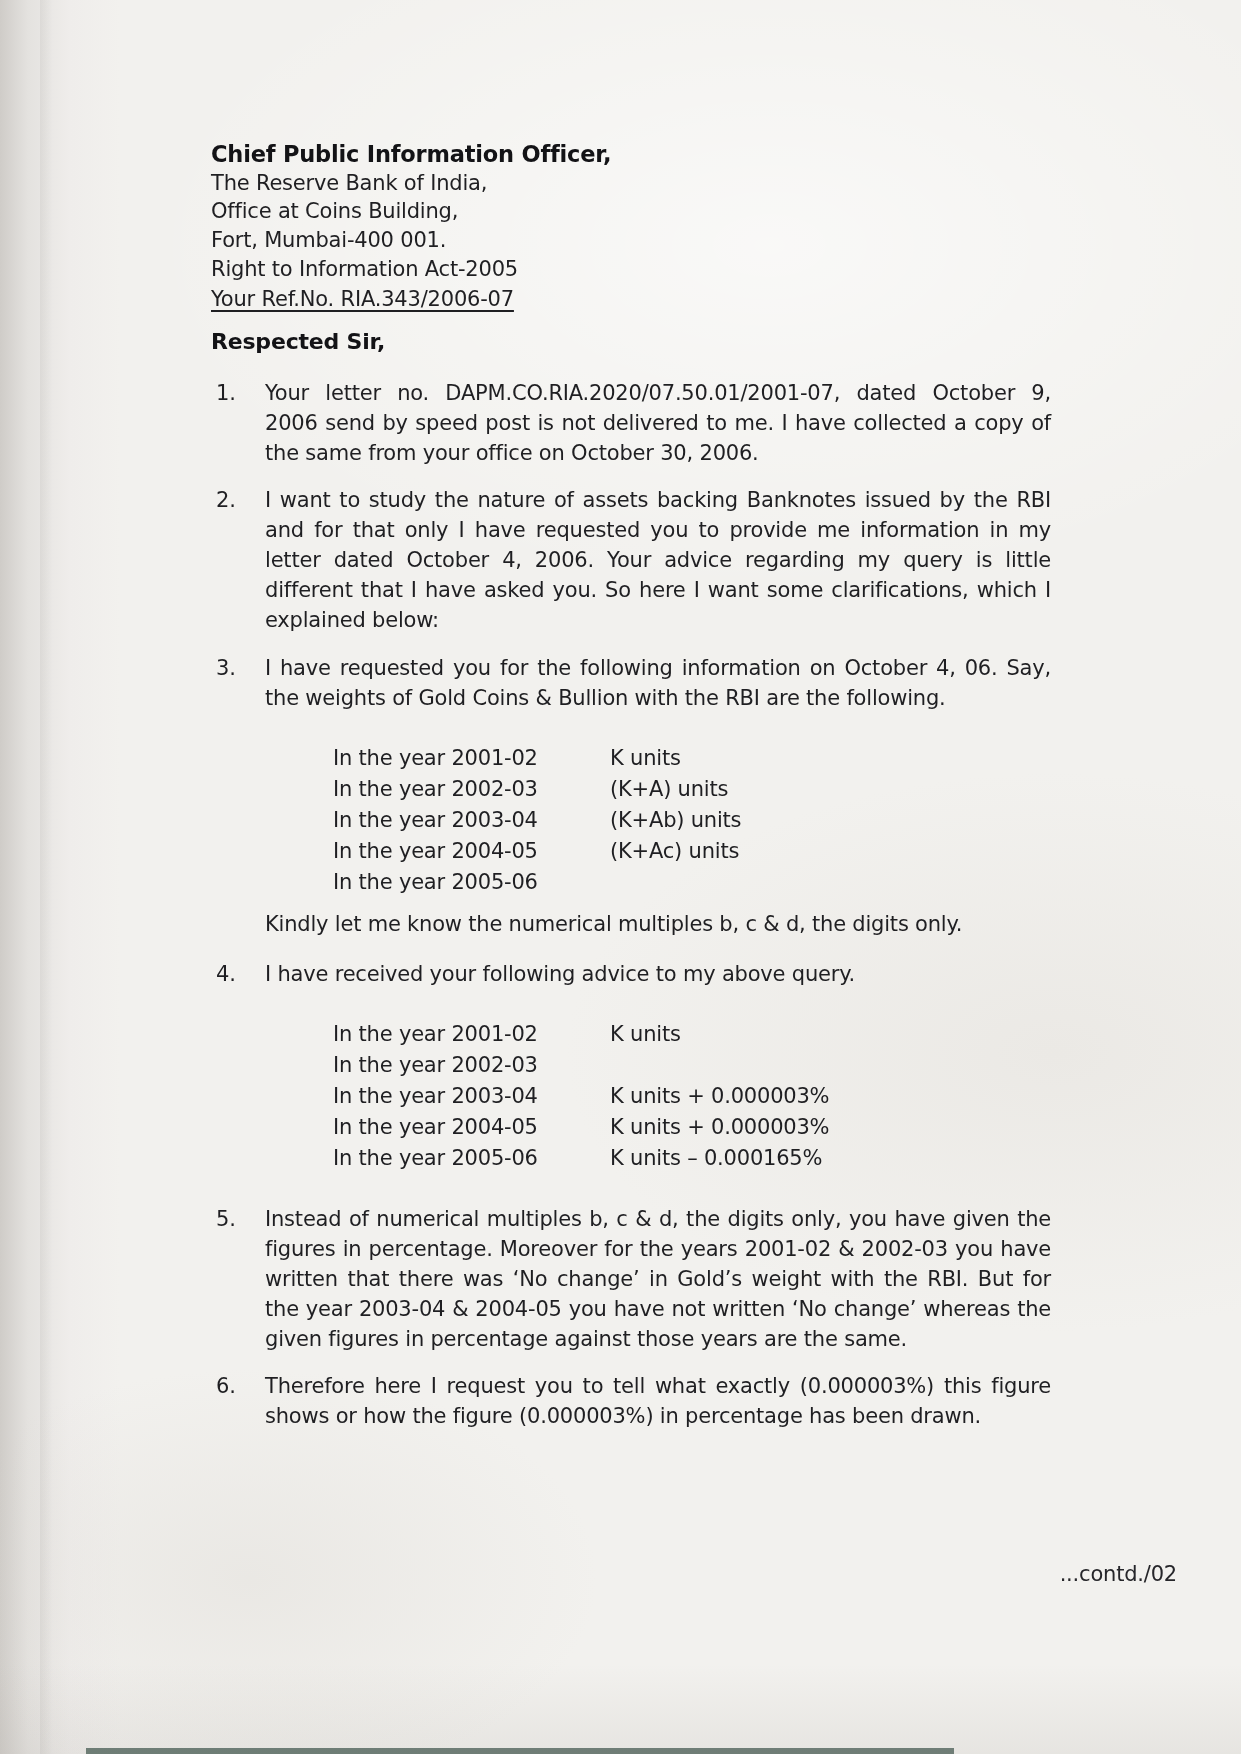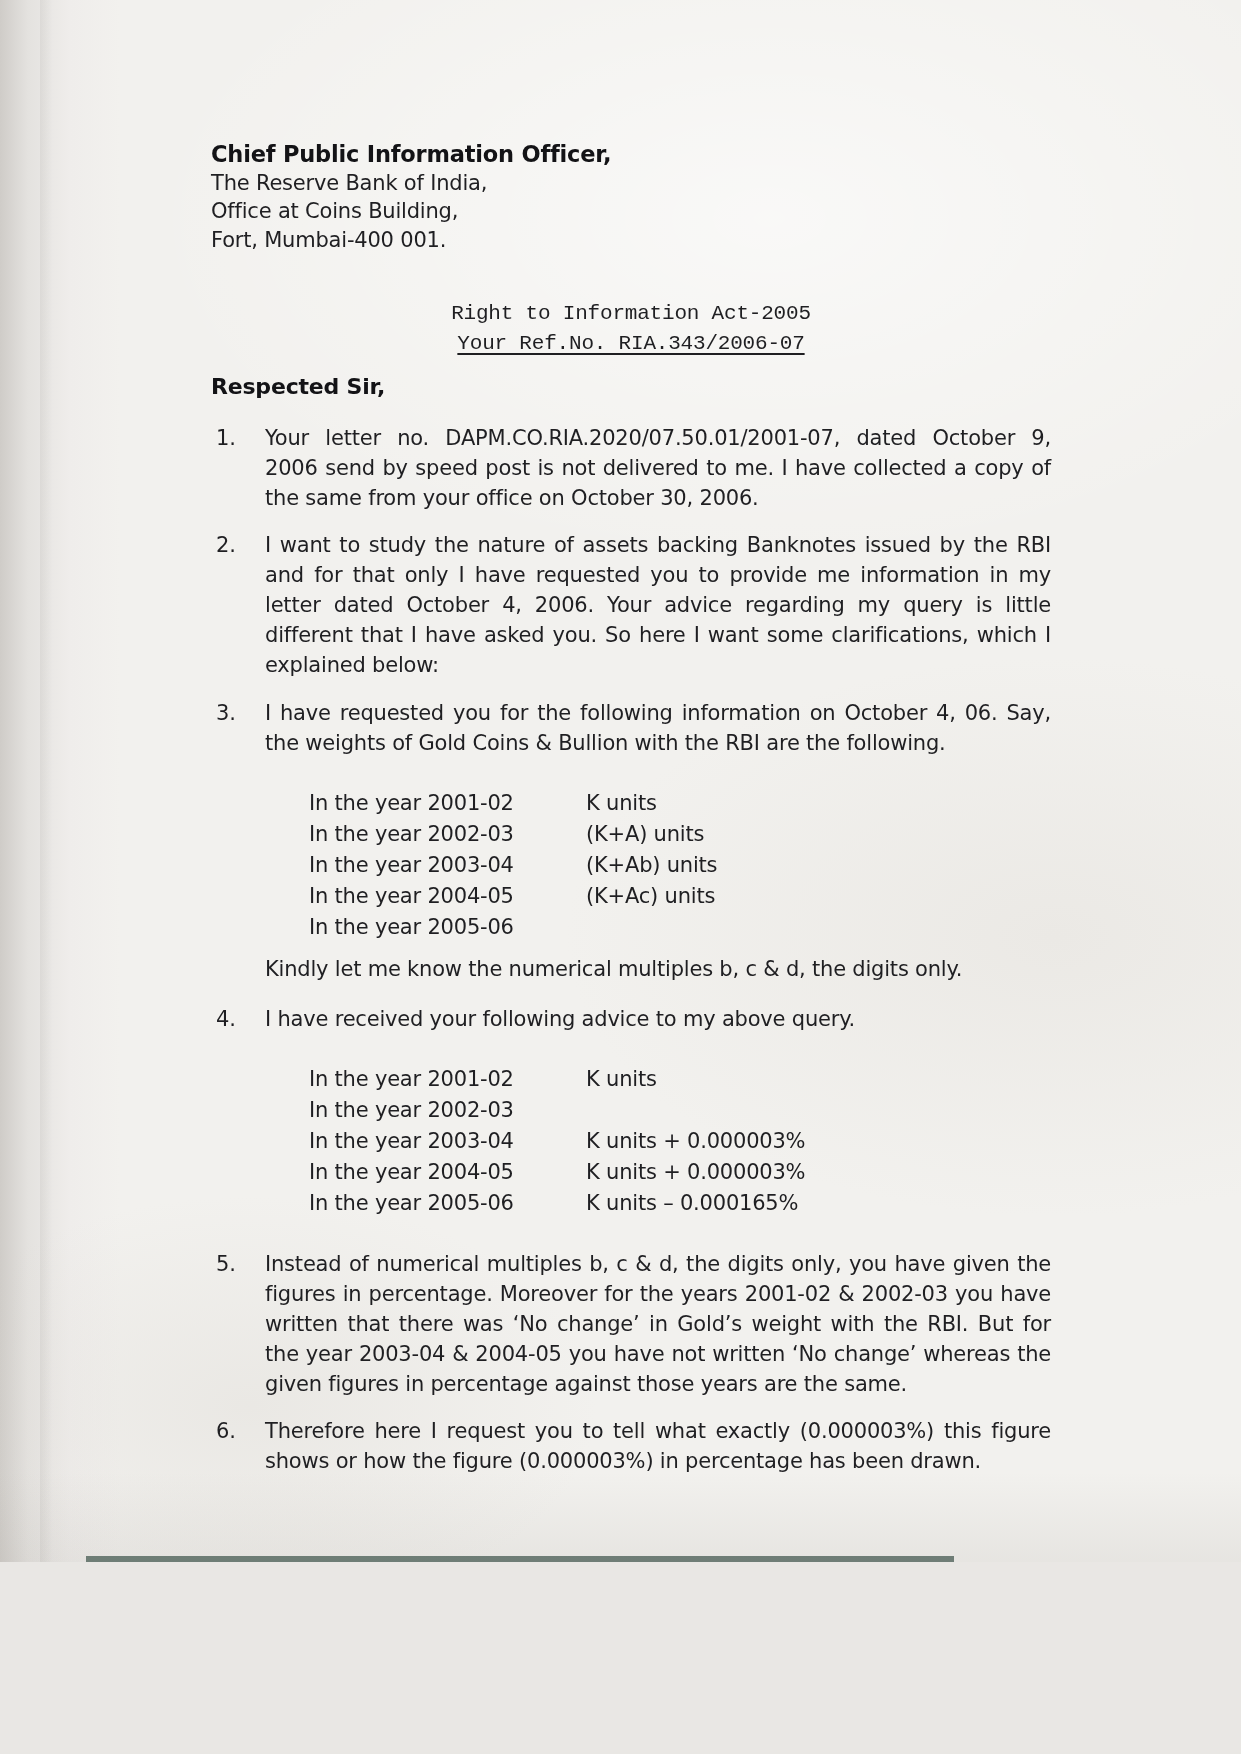--- a/index.html
+++ b/index.html
@@ -3,21 +3,21 @@
 <meta charset="utf-8">
 <style>
   html, body {
     margin: 0;
     padding: 0;
     background: #e9e7e4;
   }
   .page {
     position: relative;
     width: 1241px;
-    height: 1562px;
+    height: 1754px;
     margin: 0 auto;
     overflow: hidden;
     background:
       radial-gradient(ellipse 900px 500px at 62% 14%, rgba(255,255,255,0.55), rgba(255,255,255,0) 70%),
       radial-gradient(ellipse 700px 400px at 85% 60%, rgba(222,218,212,0.35), rgba(255,255,255,0) 70%),
       radial-gradient(ellipse 500px 300px at 20% 90%, rgba(215,211,205,0.30), rgba(255,255,255,0) 70%),
       linear-gradient(90deg, #cfccc8 0px, #e4e2df 28px, #efedeb 70px, #f2f1ee 120px),
       #f2f1ee;
     font-family: "DejaVu Sans", "Liberation Sans", sans-serif;
     color: #1f1f22;
@@ -50,24 +50,21 @@
   }
   .recipient {
     line-height: 28.5px;
   }
   .recipient .r-name {
     font-weight: bold;
     font-size: 22.5px;
     color: #131316;
   }
   .subject {
-    margin-top: 45px;
-    text-align: center;
     line-height: 30px;
-    font-family: Liberation Mono, monospace;
   }
   .subject .ref {
     text-decoration: underline;
     text-underline-offset: 4px;
   }
   .salutation {
     margin-top: 13px;
     font-weight: bold;
     font-size: 22px;
     color: #131316;
@@ -85,21 +82,21 @@
     flex: 1;
     text-align: justify;
   }
   .mt-item1 { margin-top: 21px; }
   .mt-item2 { margin-top: 17px; }
   .mt-item3 { margin-top: 18px; }
   .mt-item4 { margin-top: 20px; }
   .mt-item5 { margin-top: 19px; }
   .mt-item6 { margin-top: 17px; }
   .units-table {
-    margin: 30px 0 11px 44px;
+    margin: 30px 0 11px 68px;
   }
   .units-table .trow {
     display: flex;
     line-height: 31px;
   }
   .units-table .t-year {
     flex: 0 0 277px;
   }
   .units-table .t-value {
     flex: 1;

